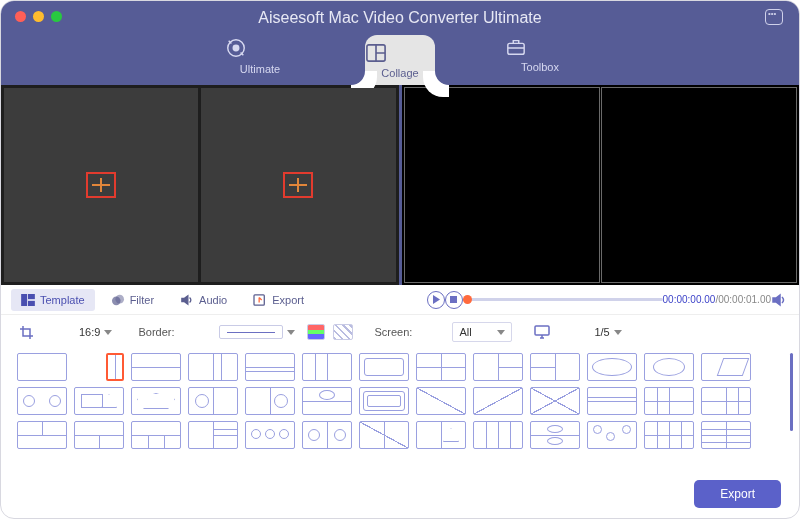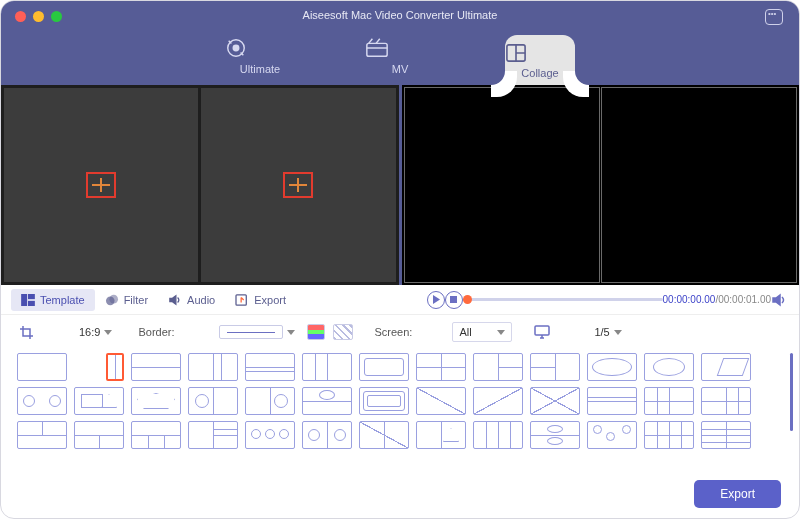--- a/index.html
+++ b/index.html
@@ -9,21 +9,21 @@
     border: 1px solid #d8d8e0; border-radius: 14px; overflow: hidden;
     background: #fff;
   }
   
   .header {
     height: 84px; background: #565c96; position: relative; color: #fff;
   }
   .traffic { position: absolute; top: 10px; left: 14px; display: flex; gap: 7px; }
   .dot { width: 11px; height: 11px; border-radius: 50%; }
   .dot.r { background:#ff5f57; } .dot.y { background:#febc2e; } .dot.g { background:#28c840; }
-  .title { position:absolute; top:8px; left:0; right:0; text-align:center; font-size:11px; color:#e7e8f4; }
+  .title { position:absolute; top:8px; left:0; right:0; text-align:center; font-size:16px; color:#e7e8f4; }
   .chat-icon { position:absolute; top:8px; right:16px; width:18px; height:16px; border:1.5px solid #cfd1ea; border-radius:4px; }
   .chat-icon::after { content:"•••"; color:#cfd1ea; font-size:8px; position:absolute; top:-1px; left:2px; letter-spacing:0px;}
   .nav { position:absolute; bottom:0; left:0; right:0; display:flex; justify-content:center; gap:70px; }
   .nav-item { width:70px; text-align:center; font-size:11px; color:#d6d8f0; padding-bottom:6px; position:relative; cursor:pointer;}
   .nav-item .nicon { display:block; margin:0 auto 4px auto; }
   .nav-item.active {
     background:#e5e5e5; color:#5b5e8f; border-top-left-radius:12px; border-top-right-radius:12px;
     padding-top:8px; margin-top:-2px;
   }
   .nav-item.active::before, .nav-item.active::after{
@@ -40,21 +40,21 @@
   .pane { flex:1; background:#3c3c3c; position:relative; display:flex; align-items:center; justify-content:center;}
   .plusbox { width:30px; height:26px; border:2px solid #e23b2e; position:relative;}
   .plusbox::before, .plusbox::after { content:""; position:absolute; background:#e2863a; }
   .plusbox::before { left:50%; top:4px; bottom:4px; width:2px; transform:translateX(-50%);}
   .plusbox::after  { top:50%; left:4px; right:4px; height:2px; transform:translateY(-50%);}
   .ws-right { background:#000; border-left:3px solid #565c96;}
   .ws-right .blk { flex:1; background:#000; outline:1px solid #6a6a6a; }
 
   
   .toolbar { height:30px; display:flex; align-items:center; font-size:11px; border-bottom:1px solid #eee; }
-  .toolbar-left { display:flex; align-items:center; padding-left:10px; flex:1;}
+  .toolbar-left { display:flex; align-items:center; gap:6px; padding-left:10px; flex:1;}
   .tbtn { display:flex; align-items:center; gap:5px; padding:5px 10px; color:#5b5e8f; cursor:pointer; border-radius:3px;}
   .tbtn.active { background:#e6e7f5; color:#4a4fb0; }
   .tbtn .ticon { width:14px; height:12px; }
   .toolbar-right { display:flex; align-items:center; padding-right:12px; color:#5b5e8f;}
   .playctl { width:18px; height:18px; border:1.5px solid #6b6fc2; border-radius:50%; display:flex; align-items:center; justify-content:center;}
   .track { width:200px; height:3px; background:#d0d2ea; border-radius:2px; position:relative;}
   .track .knob{ position:absolute; left:0; top:-3px; width:9px; height:9px; background:#ff6a3d; border-radius:50%;}
   .timecode { font-size:10px; }
   .timecode .cur{ color:#3e44c9;} .timecode .tot{ color:#888;}
   .vol { width:16px; height:14px; }
@@ -111,37 +111,37 @@
       <div class="nav-item">
         <span class="nicon">
           <svg width="22" height="22" viewBox="0 0 24 24" fill="none" stroke="#d6d8f0" stroke-width="1.6">
             <circle cx="12" cy="12" r="9"></circle>
               <circle cx="12" cy="12" r="3" fill="#d6d8f0"></circle>
             <path d="M4 4 L7 7 M20 20 L17 17"></path>
           </svg>
         </span>
         <span>Ultimate</span>
       </div>
-      <div class="nav-item">
-        <span class="nicon">
-          <svg width="24" height="22" viewBox="0 0 26 22" fill="none" stroke="#d6d8f0" stroke-width="1.6">
-            <rect x="2" y="6" width="22" height="14" rx="2"></rect>
-            <path d="M4 6 L8 1 M12 6 L16 1 M2 11 H24"></path>
-          </svg>
-        </span>
-        <span>MV</span>
-      </div>
       <div class="nav-item active">
         <span class="nicon">
           <svg width="22" height="20" viewBox="0 0 24 22" fill="none" stroke="#5b5e8f" stroke-width="1.8">
             <rect x="2" y="2" width="20" height="18" rx="2"></rect>
             <path d="M12 2 V20 M12 11 H22"></path>
           </svg>
         </span>
         <span>Collage</span>
+      </div>
+      <div class="nav-item">
+        <span class="nicon">
+          <svg width="22" height="20" viewBox="0 0 24 22" fill="none" stroke="#d6d8f0" stroke-width="1.6">
+            <rect x="3" y="7" width="18" height="12" rx="2"></rect>
+            <path d="M3 12 H21 M9 7 V4 H15 V7"></path>
+          </svg>
+        </span>
+        <span>Toolbox</span>
       </div>
     </div>
   </div>
 
   <div class="workspace">
     <div class="ws-left">
       <div class="pane">
         <div class="plusbox"></div>
       </div>
       <div class="pane">

